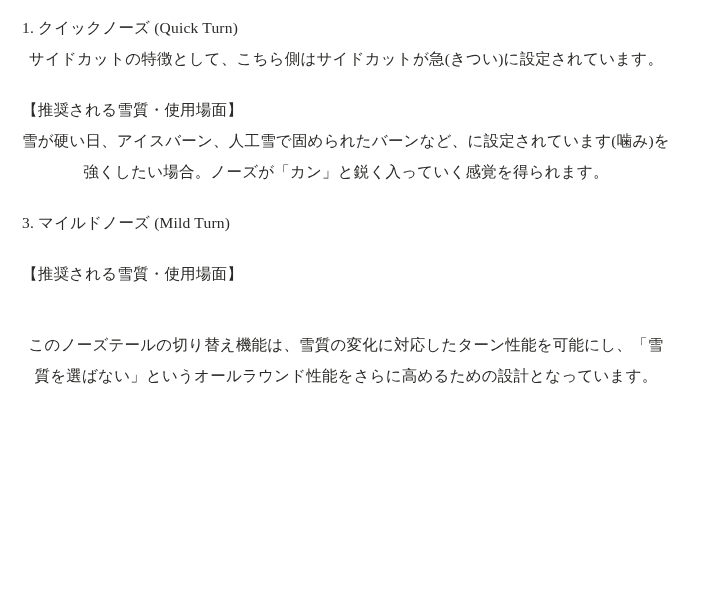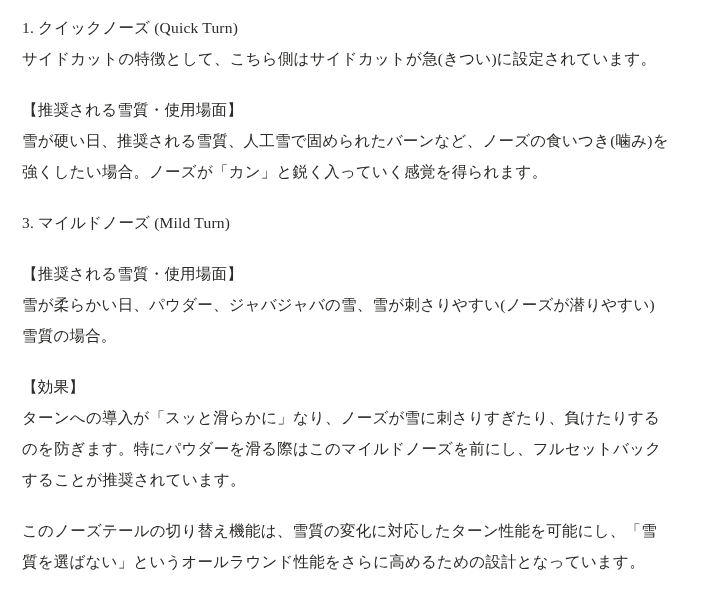--- a/index.html
+++ b/index.html
@@ -23,21 +23,21 @@
   }
   .block {
     margin: 0;
   }
   .para {
     font-size: 15.5px;
     line-height: 31px;
     letter-spacing: 0.2px;
     color: #2b2a28;
     margin: 0;
-    text-align: left;
+    text-align: center;
     white-space: normal;
   }
   .heading {
     font-size: 15.5px;
     line-height: 31px;
     letter-spacing: 0.2px;
     color: #2b2a28;
     margin: 0;
   }
   .gap-medium { height: 20px; }
@@ -49,42 +49,37 @@
 
   <div class="block">
     <p class="heading">1. クイックノーズ (Quick Turn)</p>
     <p class="para">サイドカットの特徴として、こちら側はサイドカットが急(きつい)に設定されています。</p>
   </div>
 
   <div class="gap-medium"></div>
 
   <div class="block">
     <p class="heading">【推奨される雪質・使用場面】</p>
-    <p class="para">雪が硬い日、推奨される雪質、人工雪で固められたバーンなど、ノーズの食いつき(噛み)を強くしたい場合。ノーズが「カン」と鋭く入っていく感覚を得られます。</p>
+    <p class="para">雪が硬い日、アイスバーン、人工雪で固められたバーンなど、に設定されています(噛み)を強くしたい場合。ノーズが「カン」と鋭く入っていく感覚を得られます。</p>
   </div>
 
   <div class="gap-medium"></div>
 
   <div class="block">
     <p class="heading">3. マイルドノーズ (Mild Turn)</p>
   </div>
 
   <div class="gap-medium"></div>
 
   <div class="block">
     <p class="heading">【推奨される雪質・使用場面】</p>
-    <p class="para">雪が柔らかい日、パウダー、ジャバジャバの雪、雪が刺さりやすい(ノーズが潜りやすい)雪質の場合。</p>
   </div>
 
   <div class="gap-medium"></div>
 
-  <div class="block">
-    <p class="heading">【効果】</p>
-    <p class="para">ターンへの導入が「スッと滑らかに」なり、ノーズが雪に刺さりすぎたり、負けたりするのを防ぎます。特にパウダーを滑る際はこのマイルドノーズを前にし、フルセットバックすることが推奨されています。</p>
-  </div>
 
   <div class="gap-medium"></div>
 
   <div class="block">
     <p class="para">このノーズテールの切り替え機能は、雪質の変化に対応したターン性能を可能にし、「雪質を選ばない」というオールラウンド性能をさらに高めるための設計となっています。</p>
 
   </div>
 
 </div>
 

